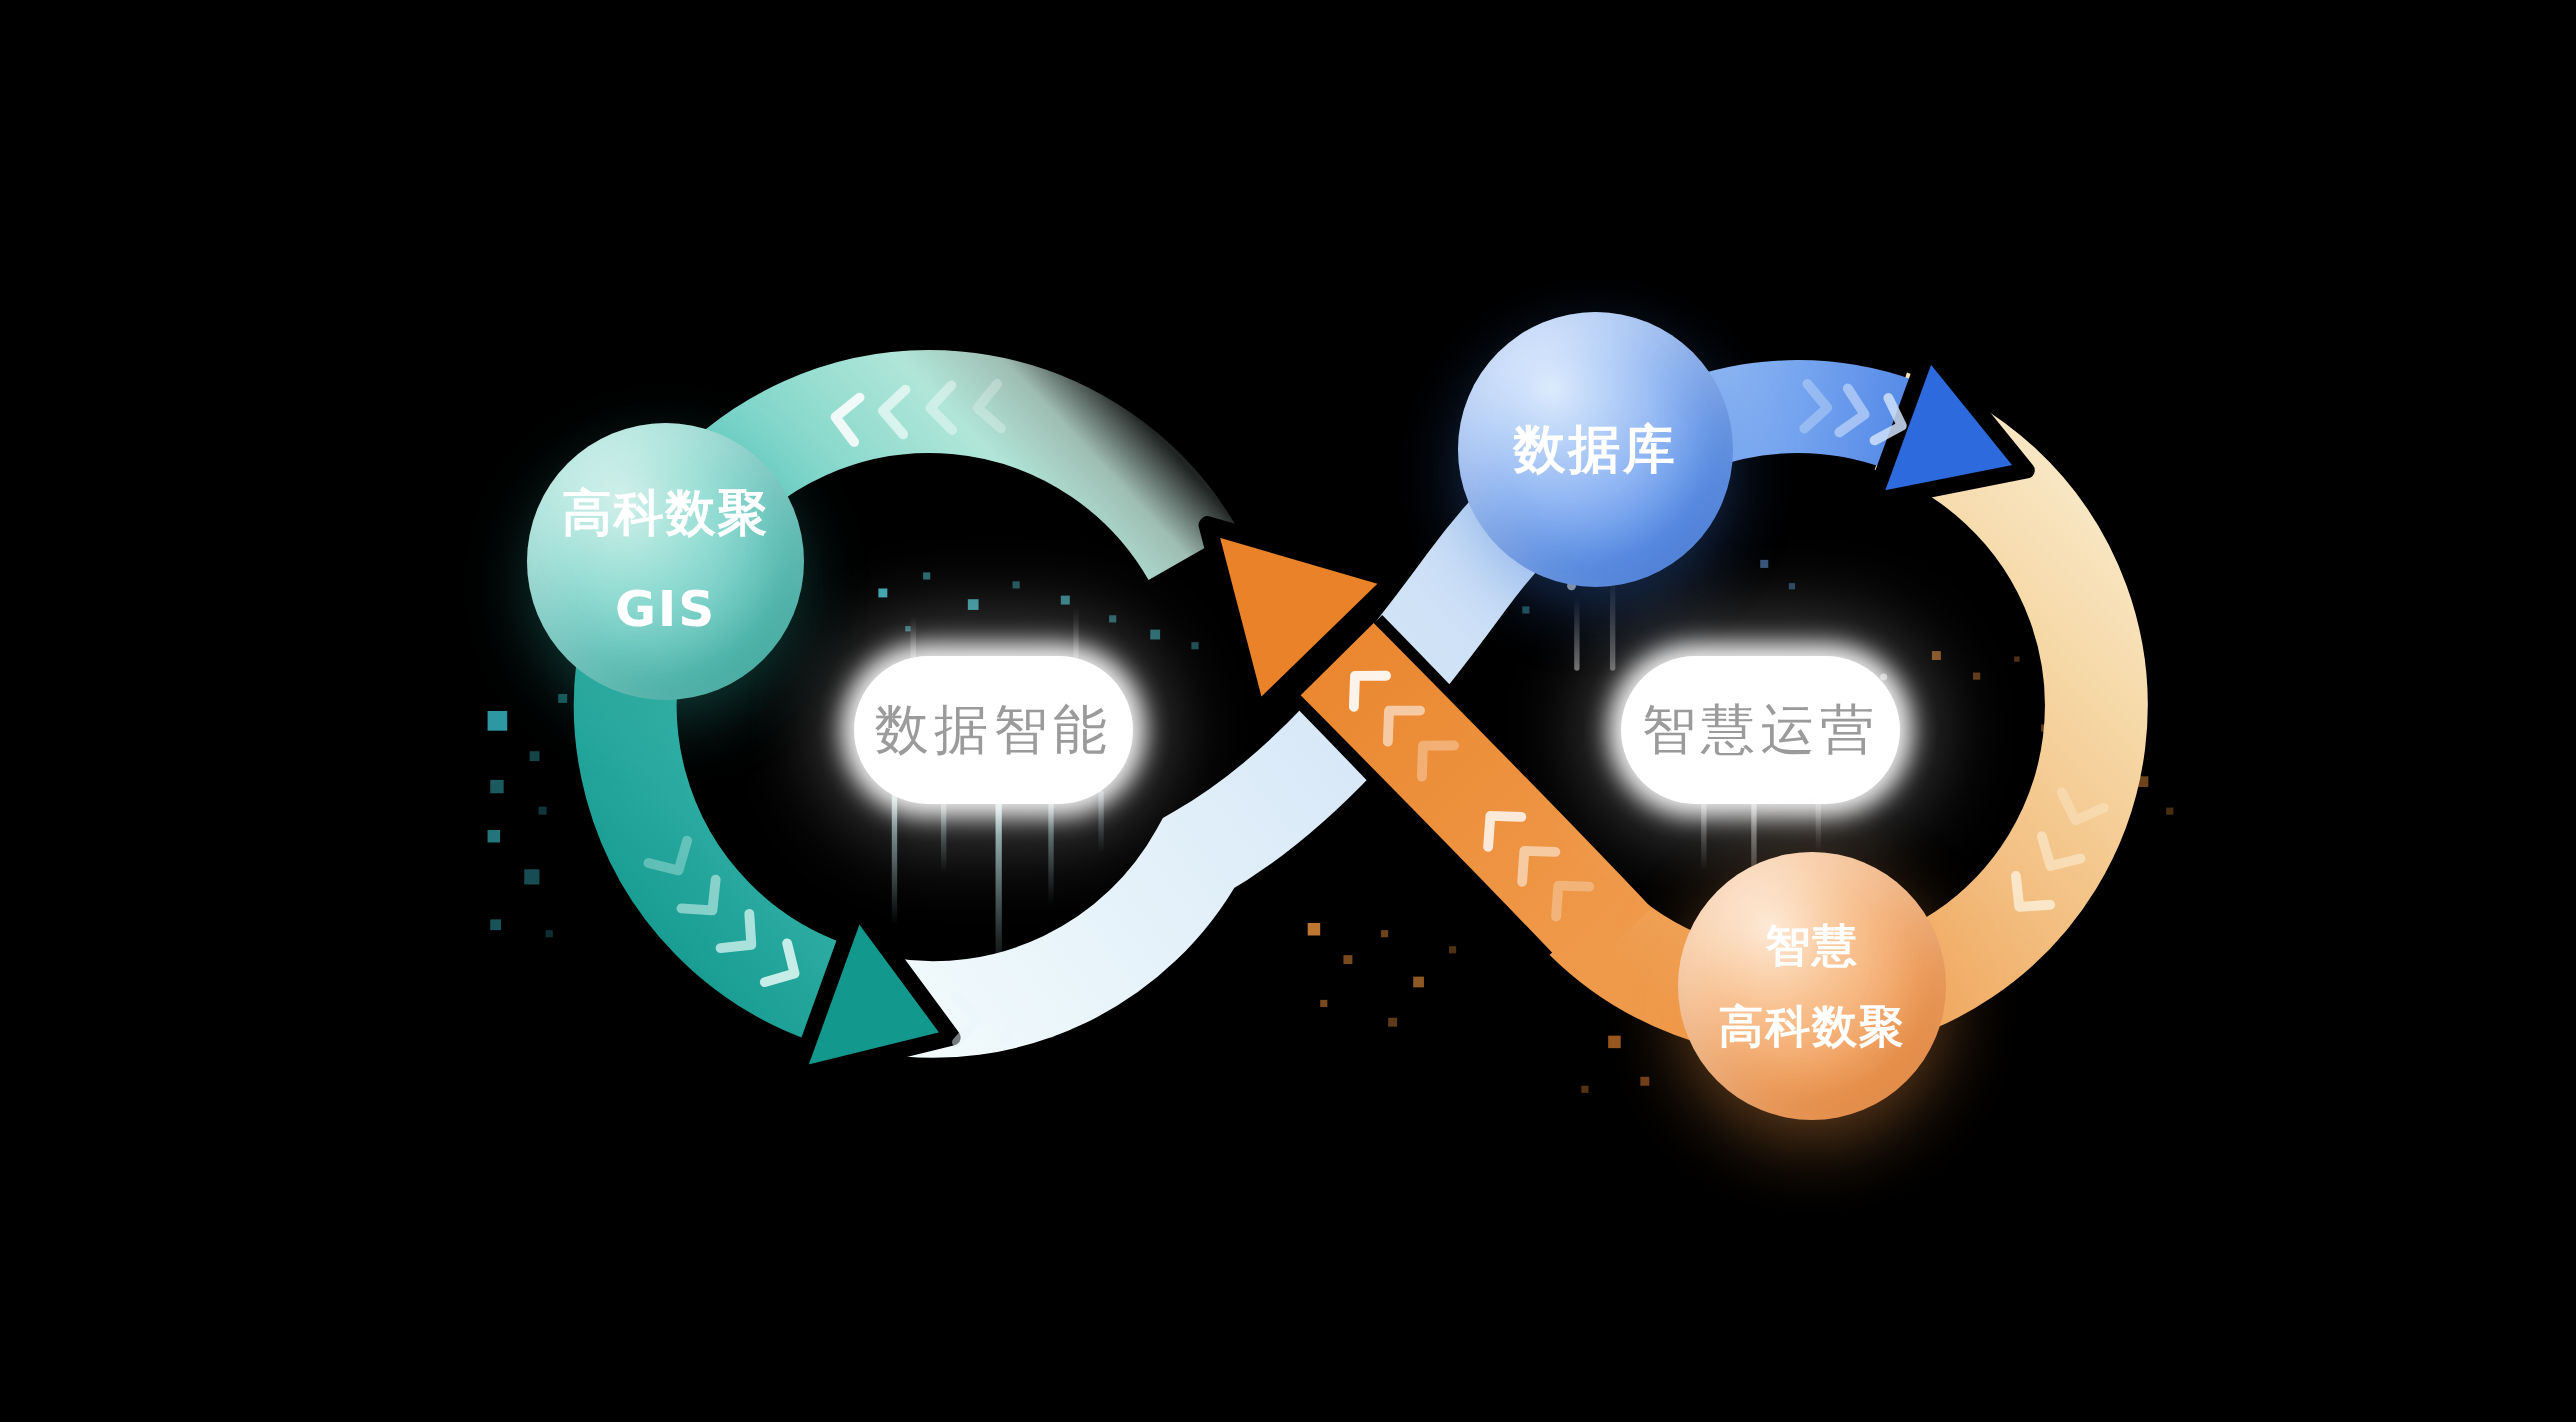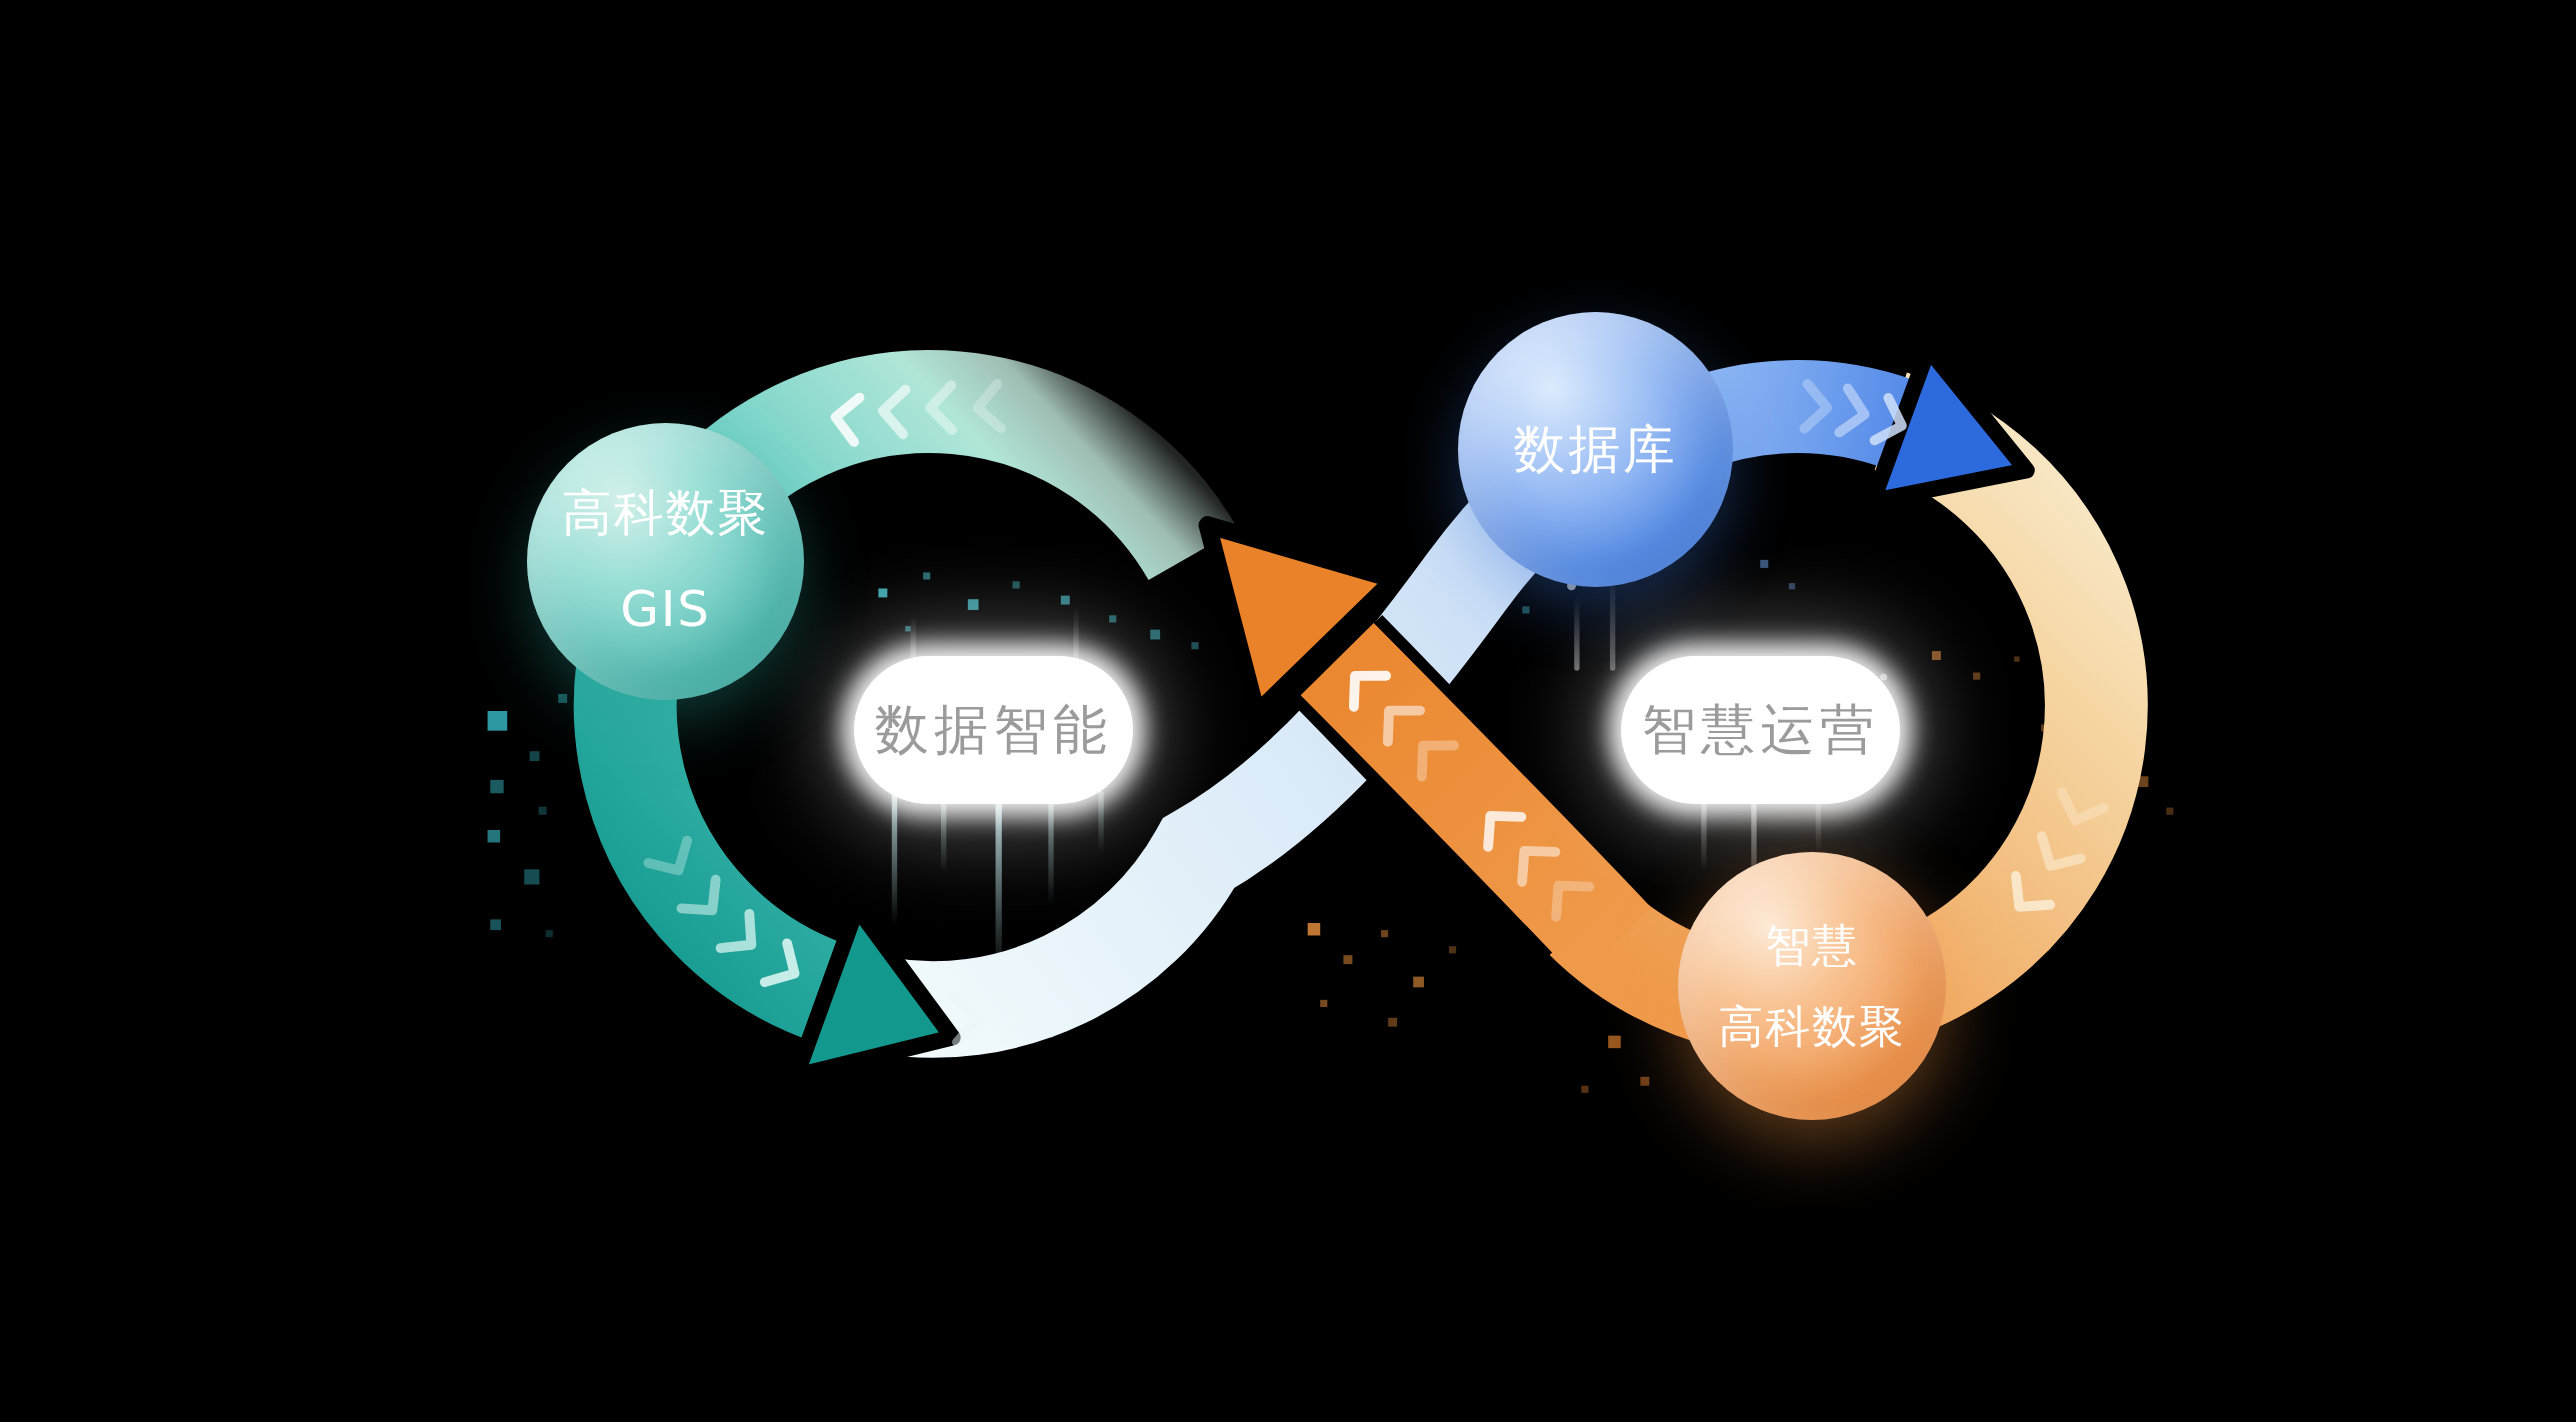--- a/index.html
+++ b/index.html
@@ -5,21 +5,21 @@
   html,body{margin:0;padding:0;background:#000;}
   .stage{
     position:relative;width:2576px;height:1422px;background:#000;overflow:hidden;
     font-family:"DejaVu Sans","Liberation Sans",sans-serif;
   }
   svg.art{position:absolute;left:0;top:0;}
   .sphere{
     position:absolute;border-radius:50%;display:flex;flex-direction:column;
     align-items:center;justify-content:center;text-align:center;color:#fff;z-index:5;
   }
-  .sphere .l1,.sphere .l2{display:block;}
+  .sphere .l1,.sphere .l2{display:block;font-weight:bold;}
   .sphere-gis{
     left:527px;top:423px;width:277px;height:277px;
     background:radial-gradient(circle at 34% 28%, #d2f0ea 0%, #9adfd6 30%, #5cc2b9 68%, #3fafa6 100%);
     box-shadow:0 23px 63px rgba(40,160,150,.35), inset -19.7px -29px 54px rgba(0,90,85,.18), inset 16px 19.7px 49px rgba(255,255,255,.38);
     font-size:50px;line-height:1.42;font-weight:500;letter-spacing:1.8px;gap:25px;
   }
   .sphere-db{
     left:1458px;top:312px;width:275px;height:275px;
     background:radial-gradient(circle at 34% 28%, #dcebfd 0%, #a7c6f6 30%, #6195ec 68%, #447fe2 100%);
     box-shadow:0 23px 63px rgba(60,120,220,.35), inset -19.7px -29px 54px rgba(20,60,140,.2), inset 16px 19.7px 49px rgba(255,255,255,.42);

